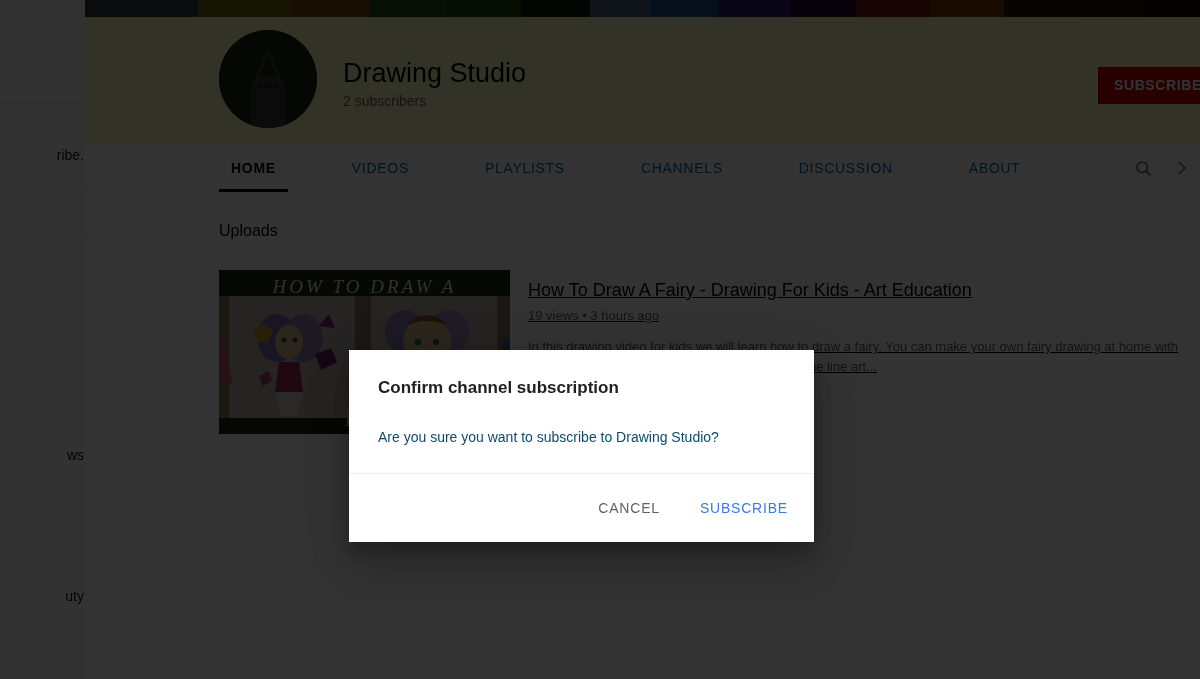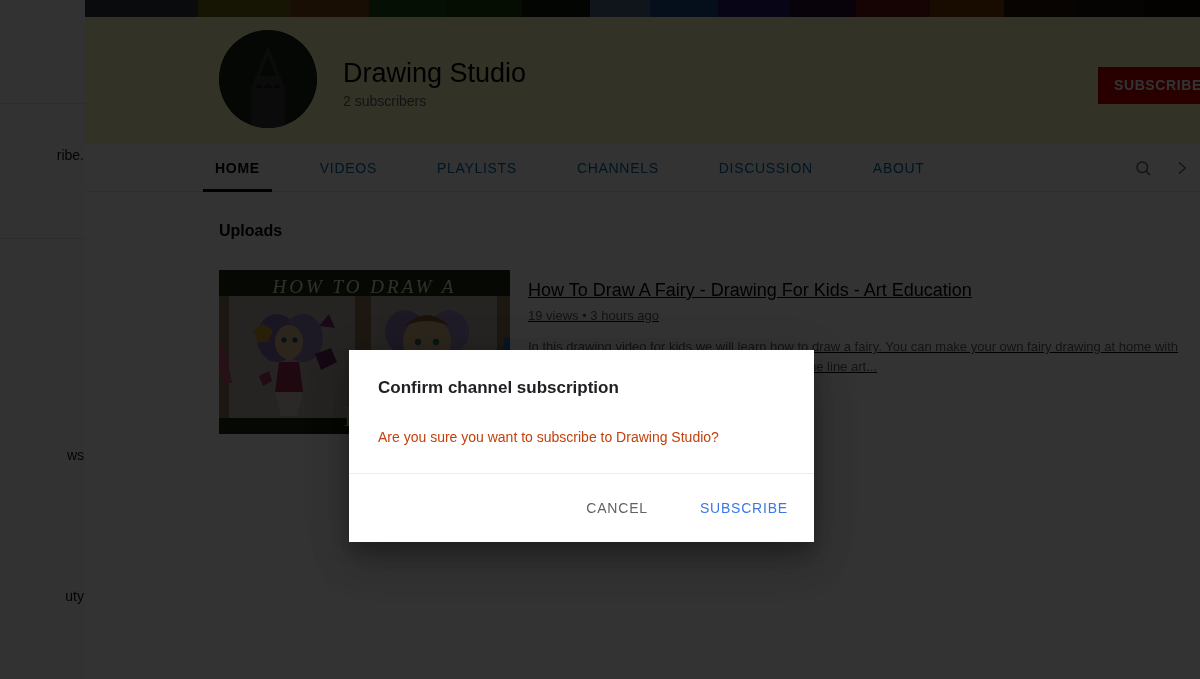--- a/index.html
+++ b/index.html
@@ -138,24 +138,25 @@
   .tabbar {
     position: absolute;
     left: 0; top: 144px;
     width: 1115px;
     height: 48px;
     background: #ffffff;
     border-bottom: 1px solid #e8e8e8;
   }
   .tabs {
     position: absolute;
-    left: 118px; top: 0;
+    left: 134px; top: 0;
     height: 48px;
     display: flex;
     align-items: center;
+    gap: 16px;
   }
   .tab {
     height: 48px;
     line-height: 48px;
     font-size: 14px;
     letter-spacing: .7px;
     color: #0369a1;
     padding: 0 12px;
     margin-right: 36px;
     position: relative;
@@ -183,21 +184,21 @@
     gap: 22px;
   }
   .tab-icon { cursor: pointer; line-height: 0; }
   .tab-icon svg { display: block; }
 
   
   .uploads-label {
     position: absolute;
     left: 134px; top: 222px;
     font-size: 16px;
-    font-weight: bold;
+    font-weight: normal;
     color: #030303;
   }
 
   .video-row {
     position: absolute;
     left: 134px; top: 270px;
     width: 970px;
     display: flex;
     text-decoration: underline;
   }
@@ -283,31 +284,31 @@
   }
   .dlg-title {
     font-size: 17px;
     color: #202124;
     font-weight: bold;
     line-height: 24px;
   }
   .dlg-text {
     margin-top: 27px;
     font-size: 14px;
-    color: #c2410c;
+    color: #0c4a6e;
     line-height: 20px;
   }
   .dlg-actions {
     border-top: 1px solid #ededed;
     height: 69px;
     display: flex;
     align-items: center;
     justify-content: flex-end;
     padding-right: 22px;
-    gap: 44px;
+    gap: 32px;
   }
   .dlg-btn {
     background: none;
     border: none;
     font-family: "Liberation Sans", sans-serif;
     font-size: 14px;
     letter-spacing: .8px;
     cursor: pointer;
     padding: 8px 4px;
   }

